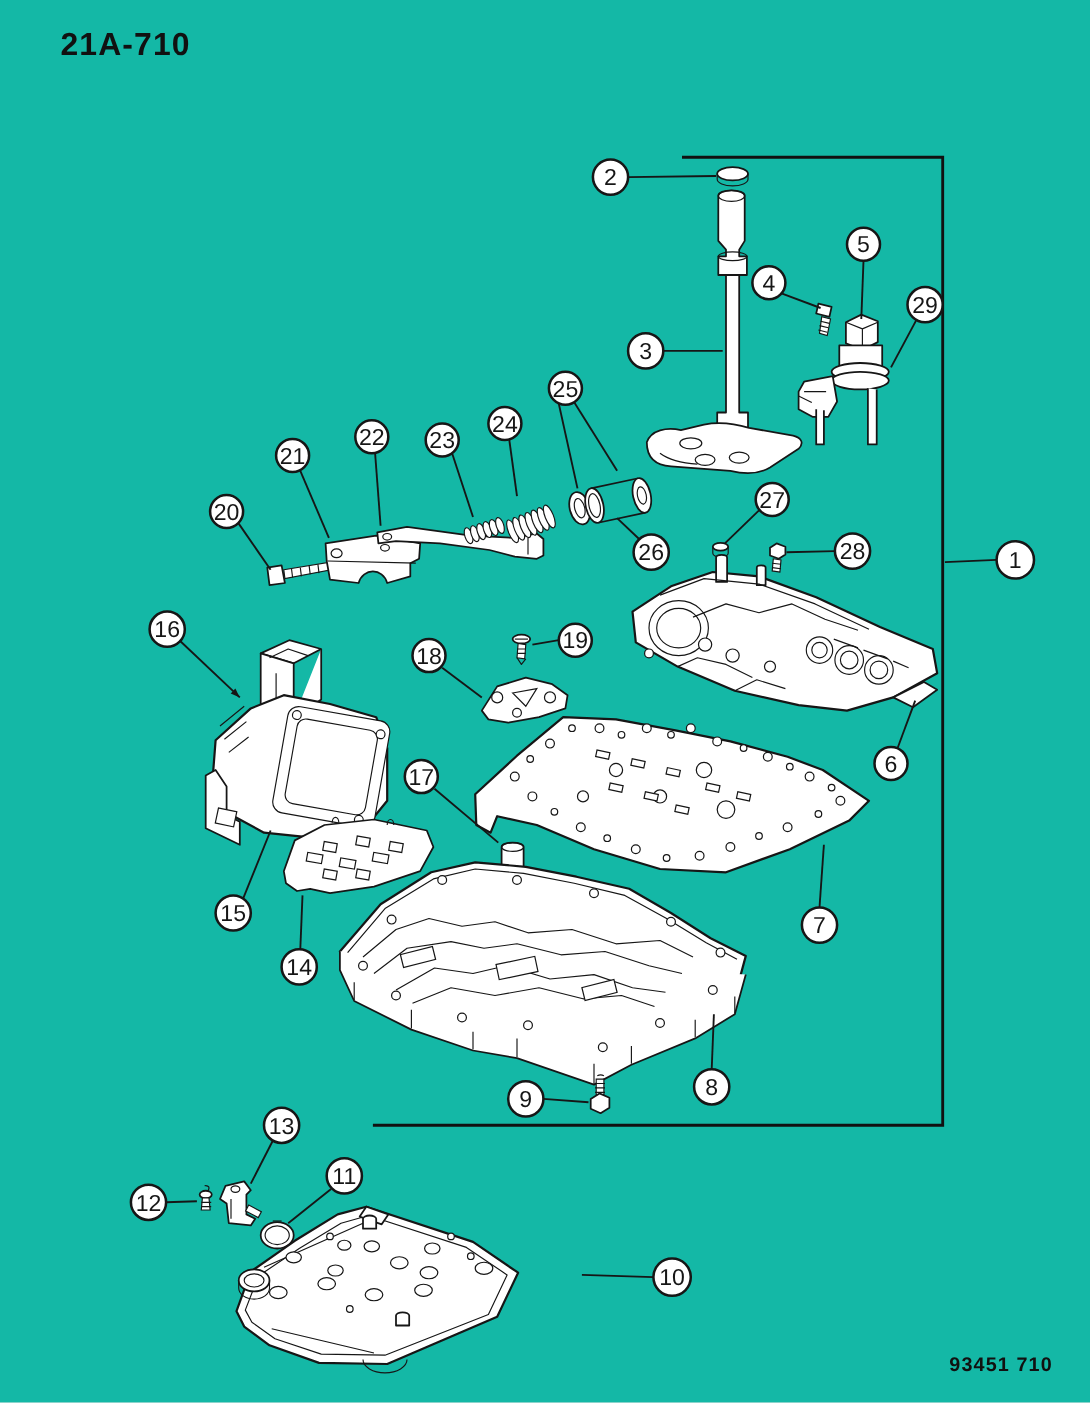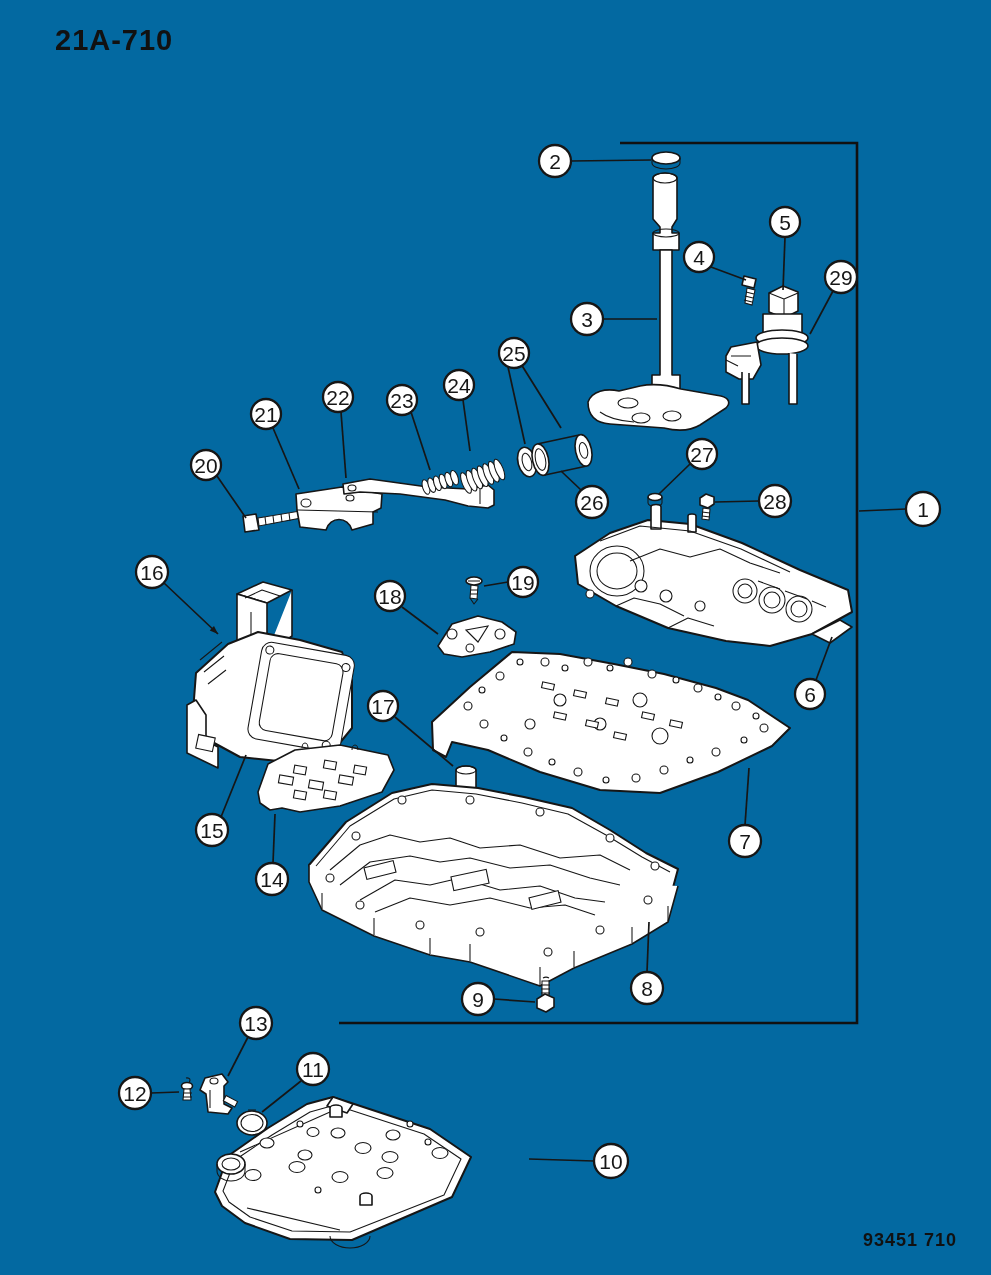--- a/index.html
+++ b/index.html
@@ -1,20 +1,20 @@
 <!DOCTYPE html>
 <html><head>
 <meta charset="utf-8">
 <style>
   html,body{margin:0;padding:0;background:#e8e8e8;}
   .canvas{
     position:relative;
     width:991px;height:1275px;
     margin:0 auto;
-    background:#0369a1;
+    background:#14b8a6;
     font-family:"Liberation Sans", sans-serif;
     overflow:hidden;
   }
   svg{position:absolute;left:0;top:0;}
   .outline{fill:#ffffff;stroke:#161616;stroke-width:1.6;stroke-linejoin:round;}
   .outline-thick{fill:#ffffff;stroke:#161616;stroke-width:2;stroke-linejoin:round;}
   .detail{fill:none;stroke:#161616;stroke-width:1.05;stroke-linejoin:round;}
   .detail-f{fill:#ffffff;stroke:#161616;stroke-width:1.05;}
   .hole{fill:#ffffff;stroke:#161616;stroke-width:1.1;}
   .bracket{fill:none;stroke:#111111;stroke-width:2.6;}

